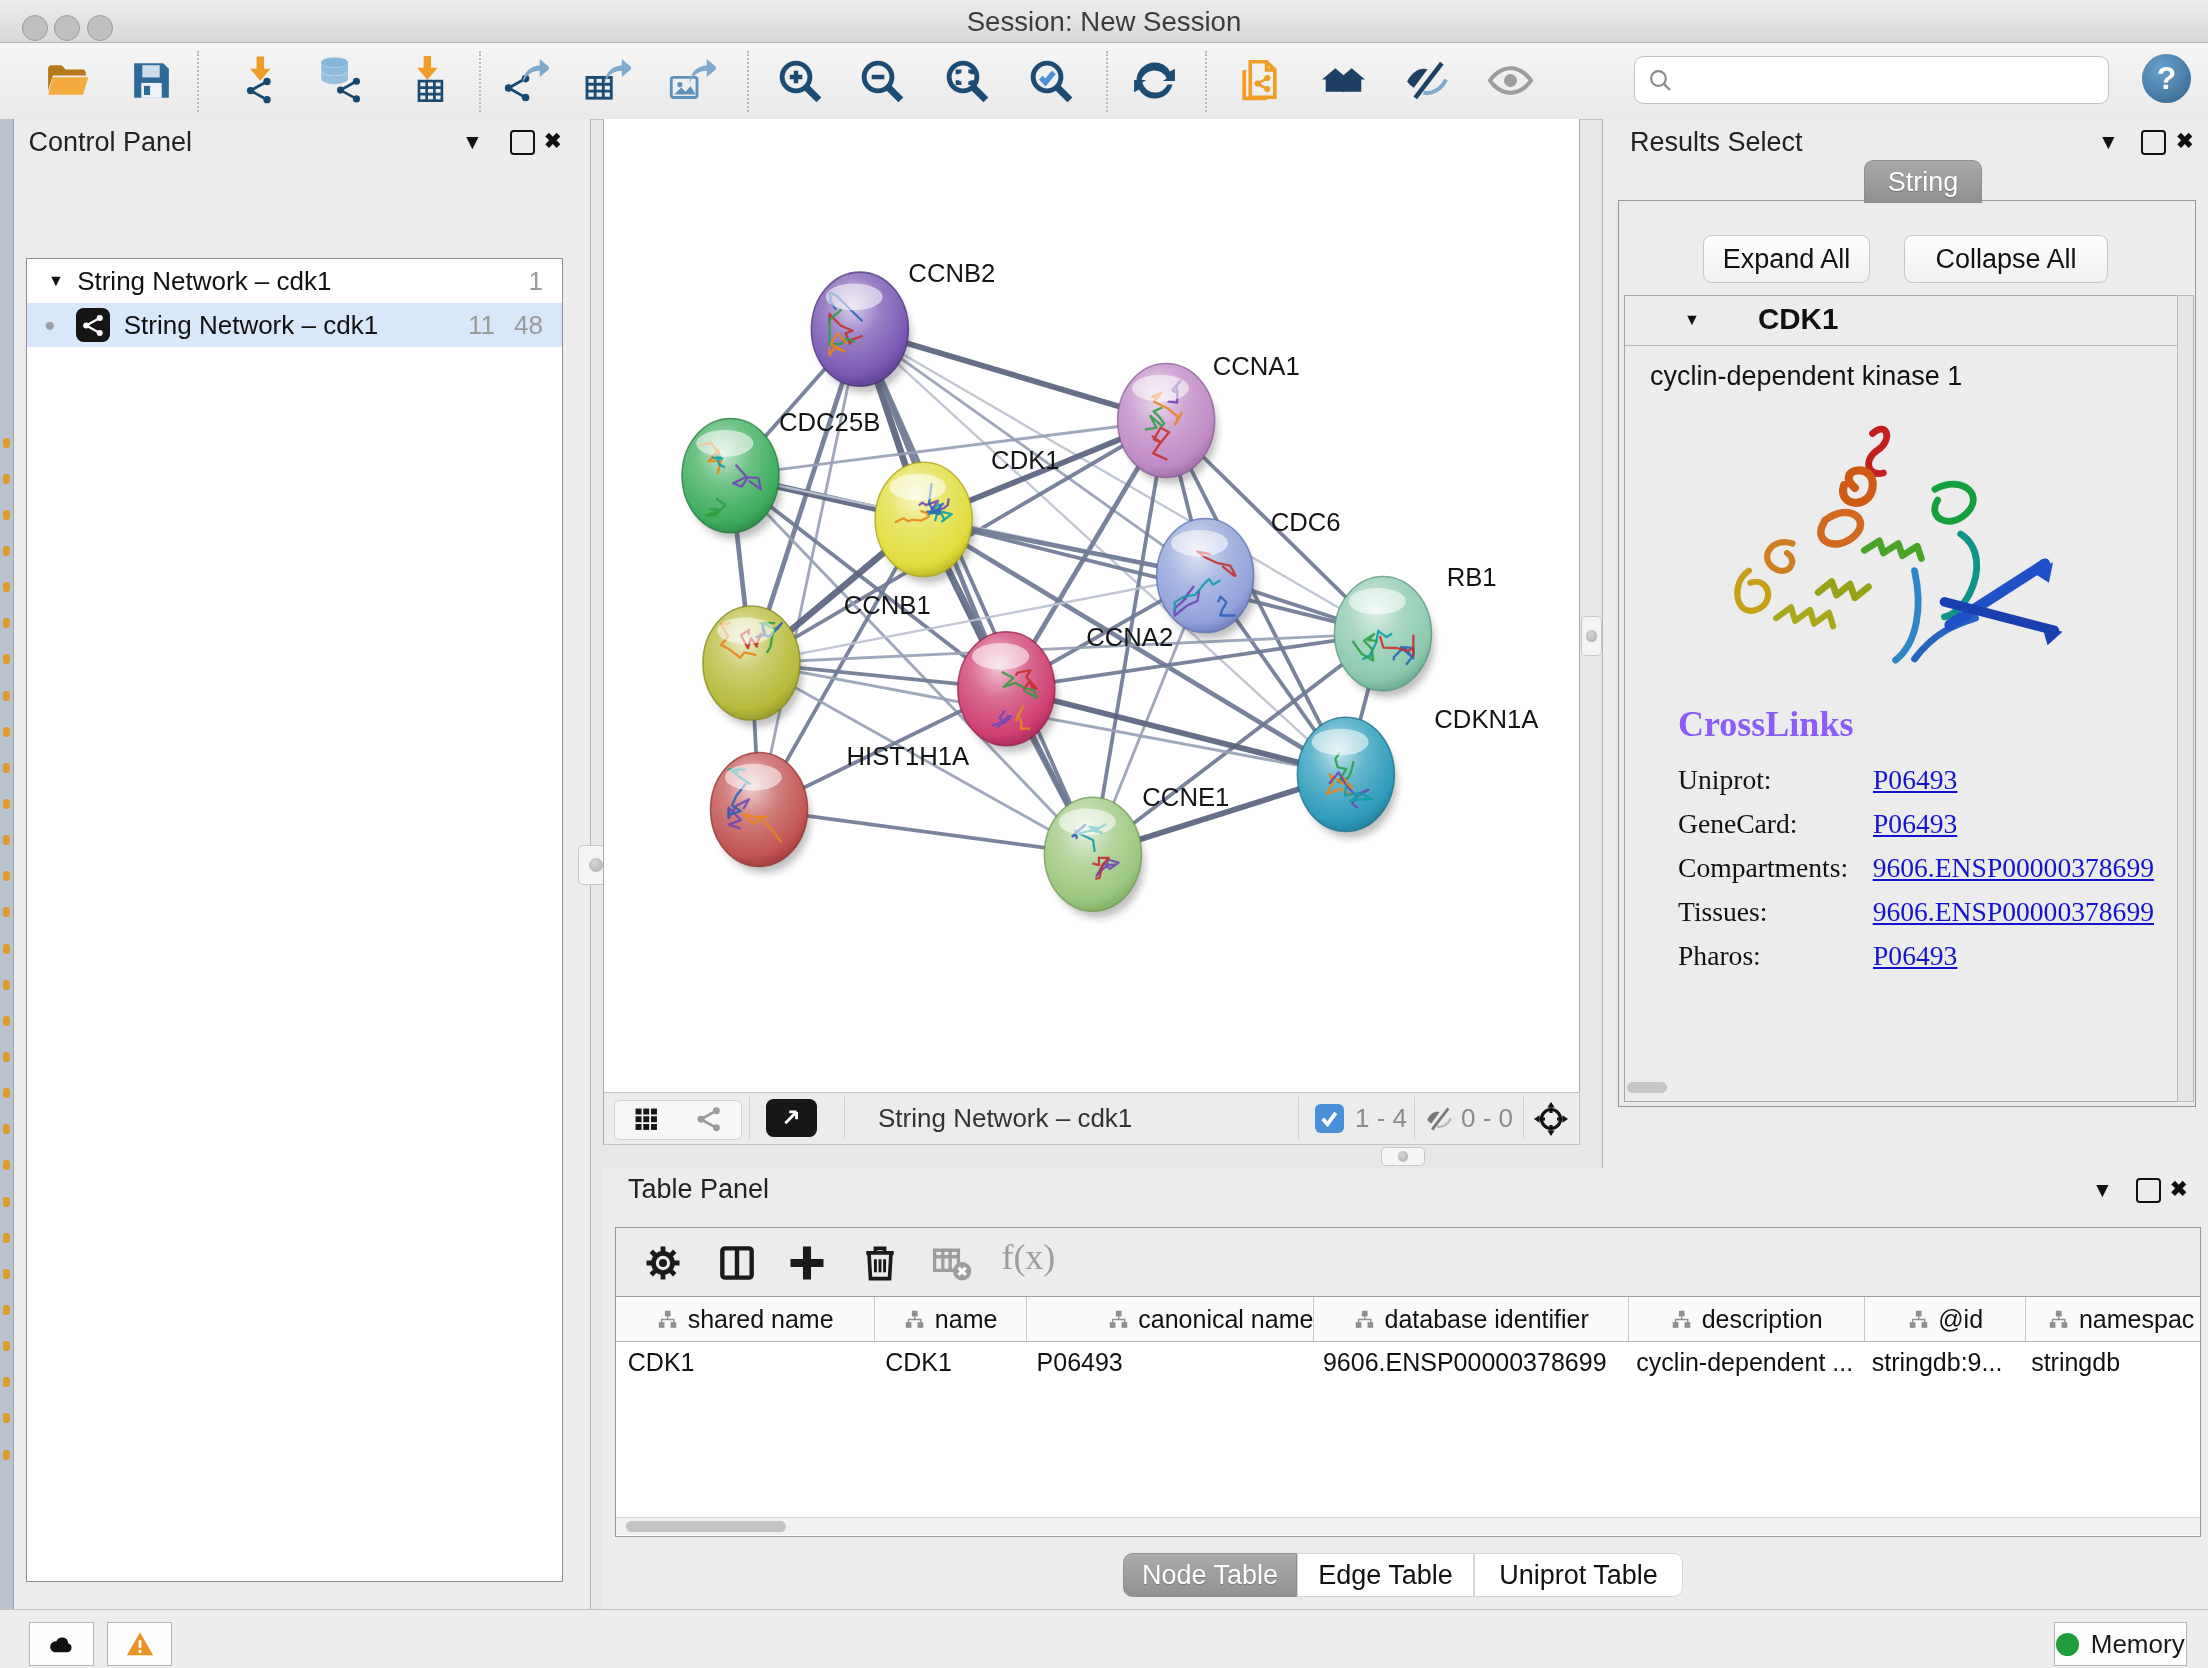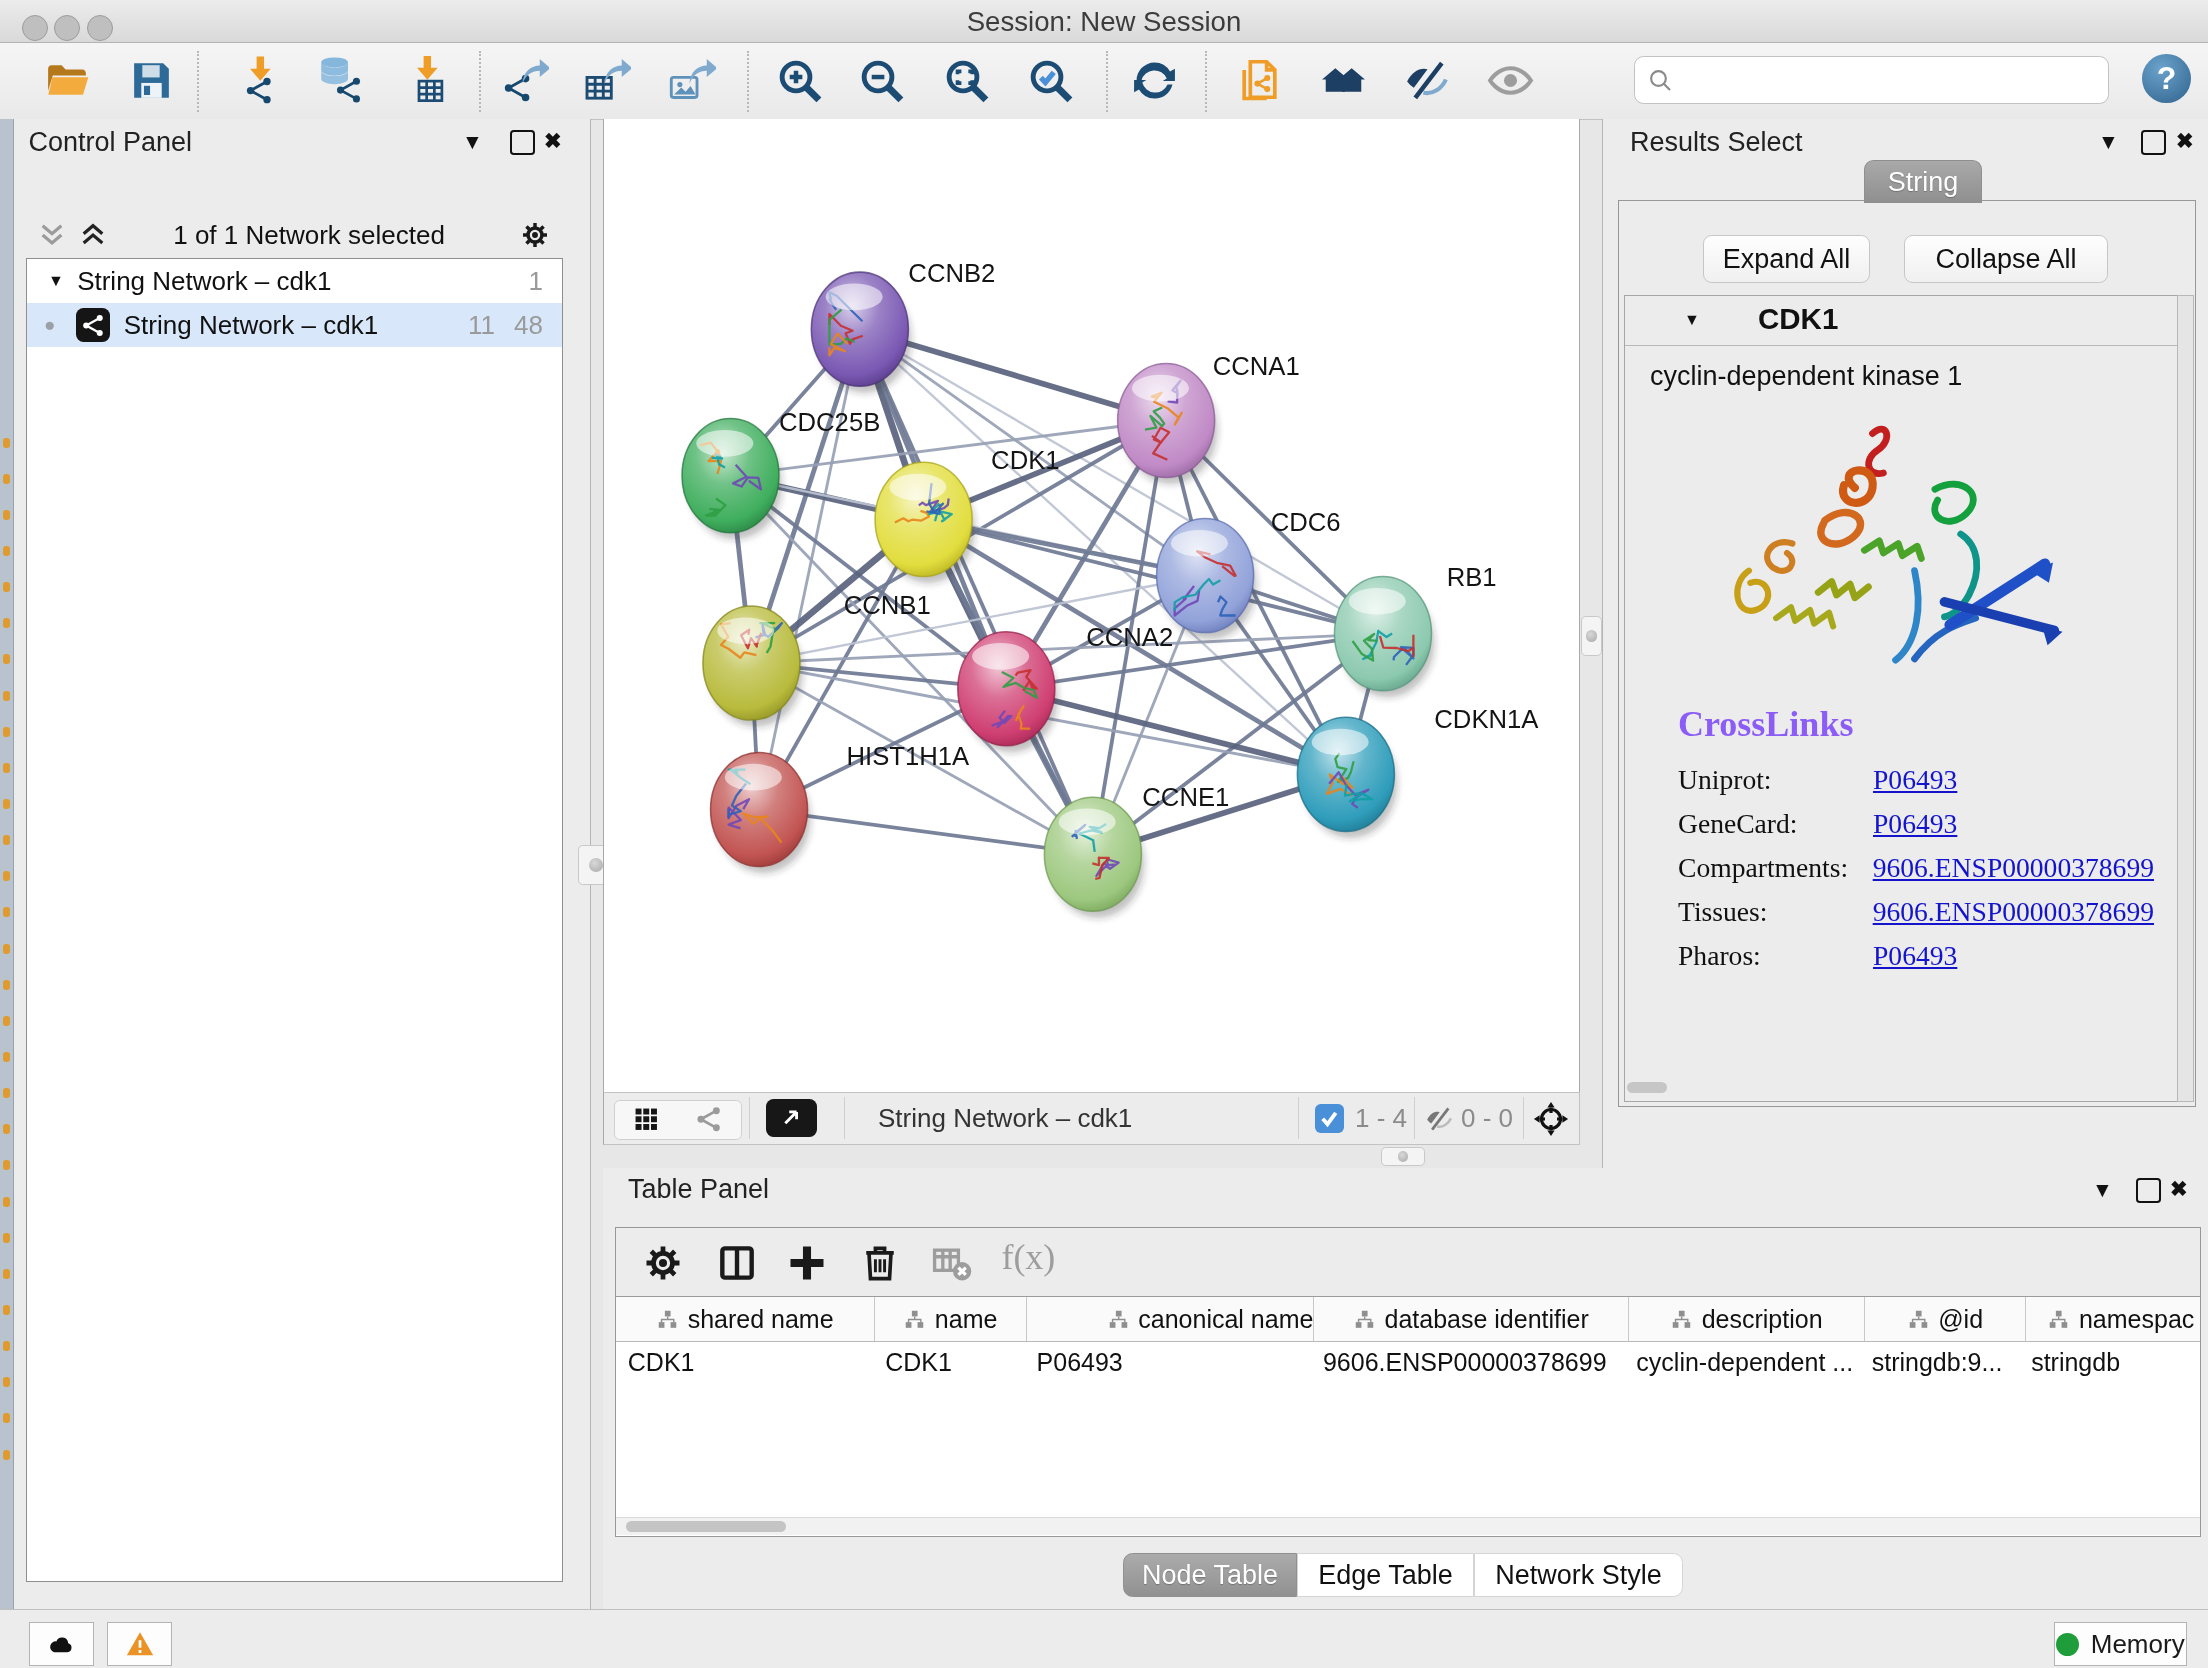--- a/index.html
+++ b/index.html
@@ -443,32 +443,20 @@
       <div class="strip-dot" style="top: 1186px;"></div>
       <div class="strip-dot" style="top: 1222px;"></div>
       <div class="strip-dot" style="top: 1258px;"></div>
       <div class="strip-dot" style="top: 1294px;"></div>
       <div class="strip-dot" style="top: 1331px;"></div>
     </div>
   <div class="phead" style="position:absolute;left:28.5px;top:7.6px">Control Panel</div>
   <span class="picon" style="left:462px;top:12.4px">▼</span>
   <span class="pbox" style="left:510px;top:11.4px"></span>
   <span class="picon" style="left:544px;top:11.4px;font-weight:bold">✖</span>
-  <div id="cp-netsel">
-    <svg class="chev" viewBox="0 0 24 24" style="color:#9b9b9b">
-        <use href="#i-chevdd"></use>
-      </svg>
-    <svg class="chev" viewBox="0 0 24 24" style="color:#222">
-        <use href="#i-chevuu"></use>
-      </svg>
-    <span class="status">1 of 1 Network selected</span>
-    <svg class="chev" viewBox="0 0 24 24" style="color:#1a1a1a;margin-right:11.4px">
-        <use href="#i-gear"></use>
-      </svg>
-  </div>
   <div id="cp-tree">
     <div class="tree-row">
       <span class="tri">▼</span>
       <span class="tlabel">String Network – cdk1</span>
       <span class="tcount">1</span>
     </div>
     <div class="tree-row selected">
       <span class="bullet">●</span>
       <span class="chip">
           <svg viewBox="0 0 24 24">
@@ -911,21 +899,21 @@
         <div class="td" style="width: 148px;">stringdb:9...</div>
         <div class="td" style="width: 179px;">stringdb</div>
       </div>
     <div id="tp-hscroll">
         <span id="tp-hthumb"></span>
       </div>
   </div>
   <div id="tp-tabs">
       <div class="seg first active" style="width: 172px;">Node Table</div>
       <div class="seg" style="width: 175px;">Edge Table</div>
-      <div class="seg last" style="width: 207px;">Network Style</div>
+      <div class="seg last" style="width: 207px;">Uniprot Table</div>
     </div>
 </div>
 
 <div class="abs" id="footer">
   <span class="fbtn" style="left:28.5px">
       <svg viewBox="0 0 24 24">
         <use href="#i-cloud"></use>
       </svg>
     </span>
   <span class="fbtn" style="left:107px">

